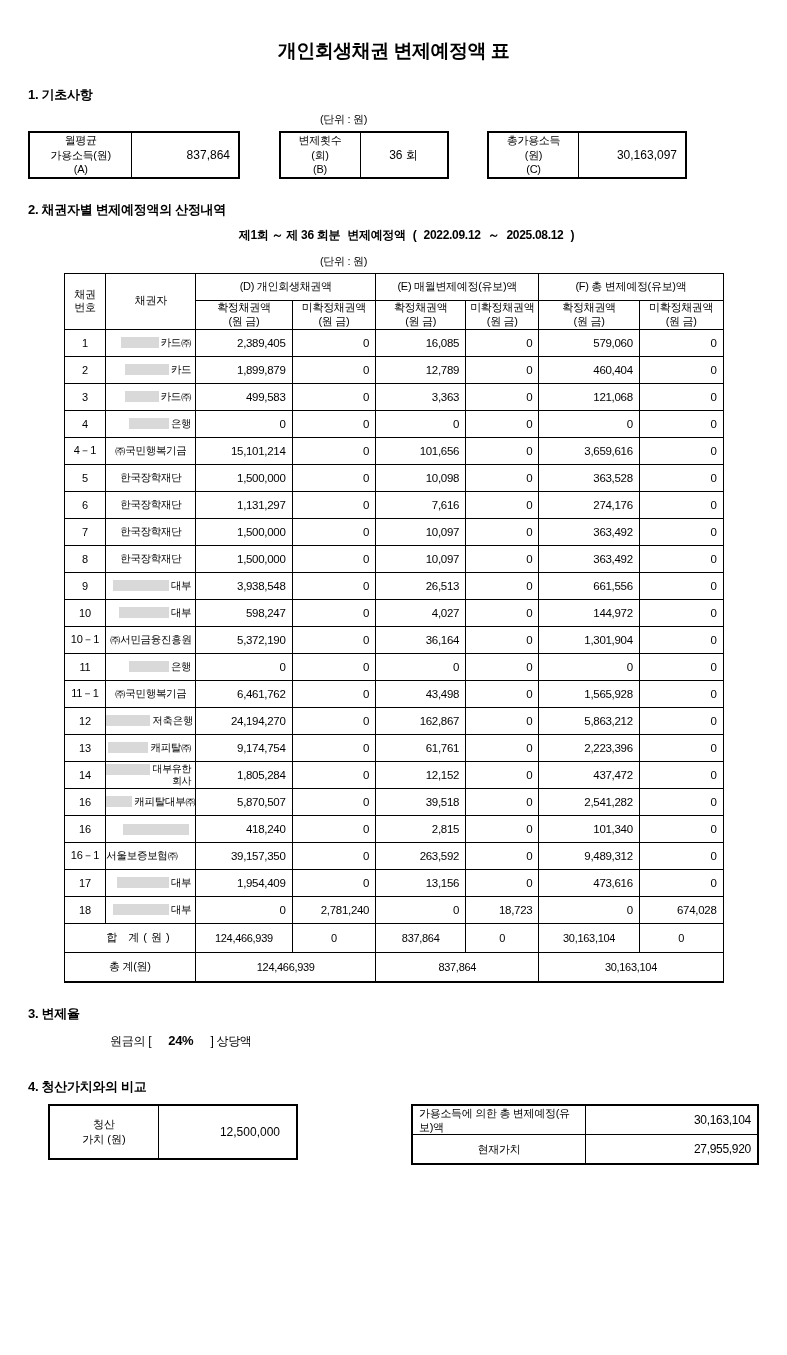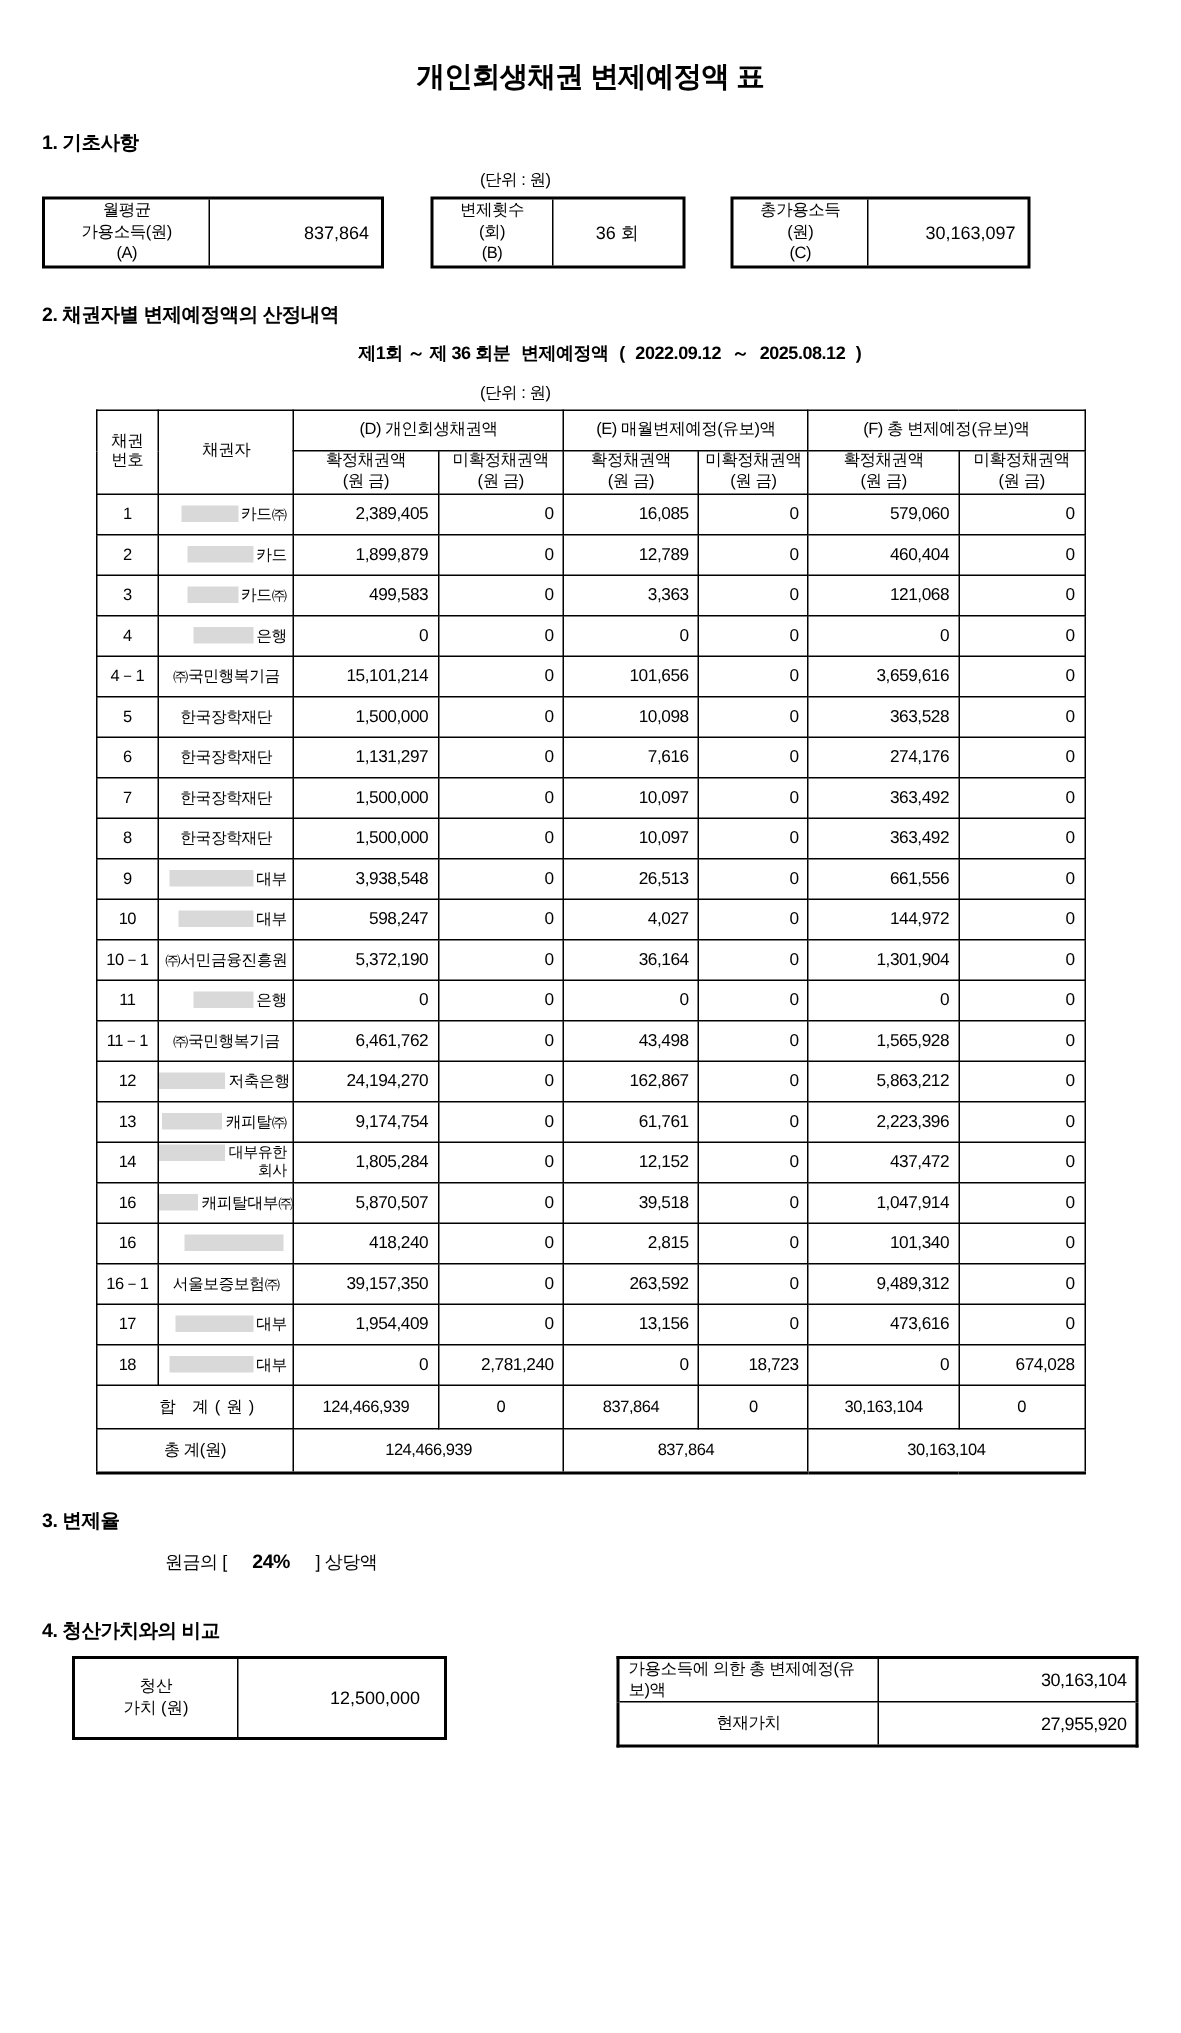--- a/index.html
+++ b/index.html
@@ -72,21 +72,21 @@
     box-sizing: border-box;
   }
   .basic-box .val {
     display: flex;
     align-items: center;
     justify-content: flex-end;
     padding-right: 8px;
     font-size: 12px;
     box-sizing: border-box;
   }
-  .basic-box.b1 { width: 228px; }
+  .basic-box.b1 { width: 212px; }
   .basic-box.b1 .lbl { width: 110px; }
   .basic-box.b1 .val { width: 114px; }
   .basic-box.b2 { width: 170px; }
   .basic-box.b2 .lbl { width: 80px; }
   .basic-box.b2 .val { width: 86px; justify-content: center; padding-right: 0; }
   .basic-box.b3 { width: 200px; }
   .basic-box.b3 .lbl { width: 90px; }
   .basic-box.b3 .val { width: 106px; }
 
   
@@ -498,36 +498,36 @@
           <td class="num">437,472</td>
           <td class="num">0</td>
         </tr>
         <tr>
           <td class="idx">16</td>
           <td class="name"><span class="redact" style="width:26px"></span><span>캐피탈대부㈜</span></td>
           <td class="num">5,870,507</td>
           <td class="num">0</td>
           <td class="num">39,518</td>
           <td class="num">0</td>
-          <td class="num">1,047,914</td>
+          <td class="num">2,541,282</td>
           <td class="num">0</td>
         </tr>
         <tr>
           <td class="idx">16</td>
           <td class="name"><span class="redact" style="width:66px"></span><span></span></td>
           <td class="num">418,240</td>
           <td class="num">0</td>
           <td class="num">2,815</td>
           <td class="num">0</td>
           <td class="num">101,340</td>
           <td class="num">0</td>
         </tr>
         <tr>
           <td class="idx">16－1</td>
-          <td class="name" style="text-align: center; padding-right: 0px;"><span>서울보증보험㈜</span></td>
+          <td class="name" style="text-align: left; padding-right: 0px;"><span>서울보증보험㈜</span></td>
           <td class="num">39,157,350</td>
           <td class="num">0</td>
           <td class="num">263,592</td>
           <td class="num">0</td>
           <td class="num">9,489,312</td>
           <td class="num">0</td>
         </tr>
         <tr>
           <td class="idx">17</td>
           <td class="name"><span class="redact" style="width:52px"></span><span>대부</span></td>

